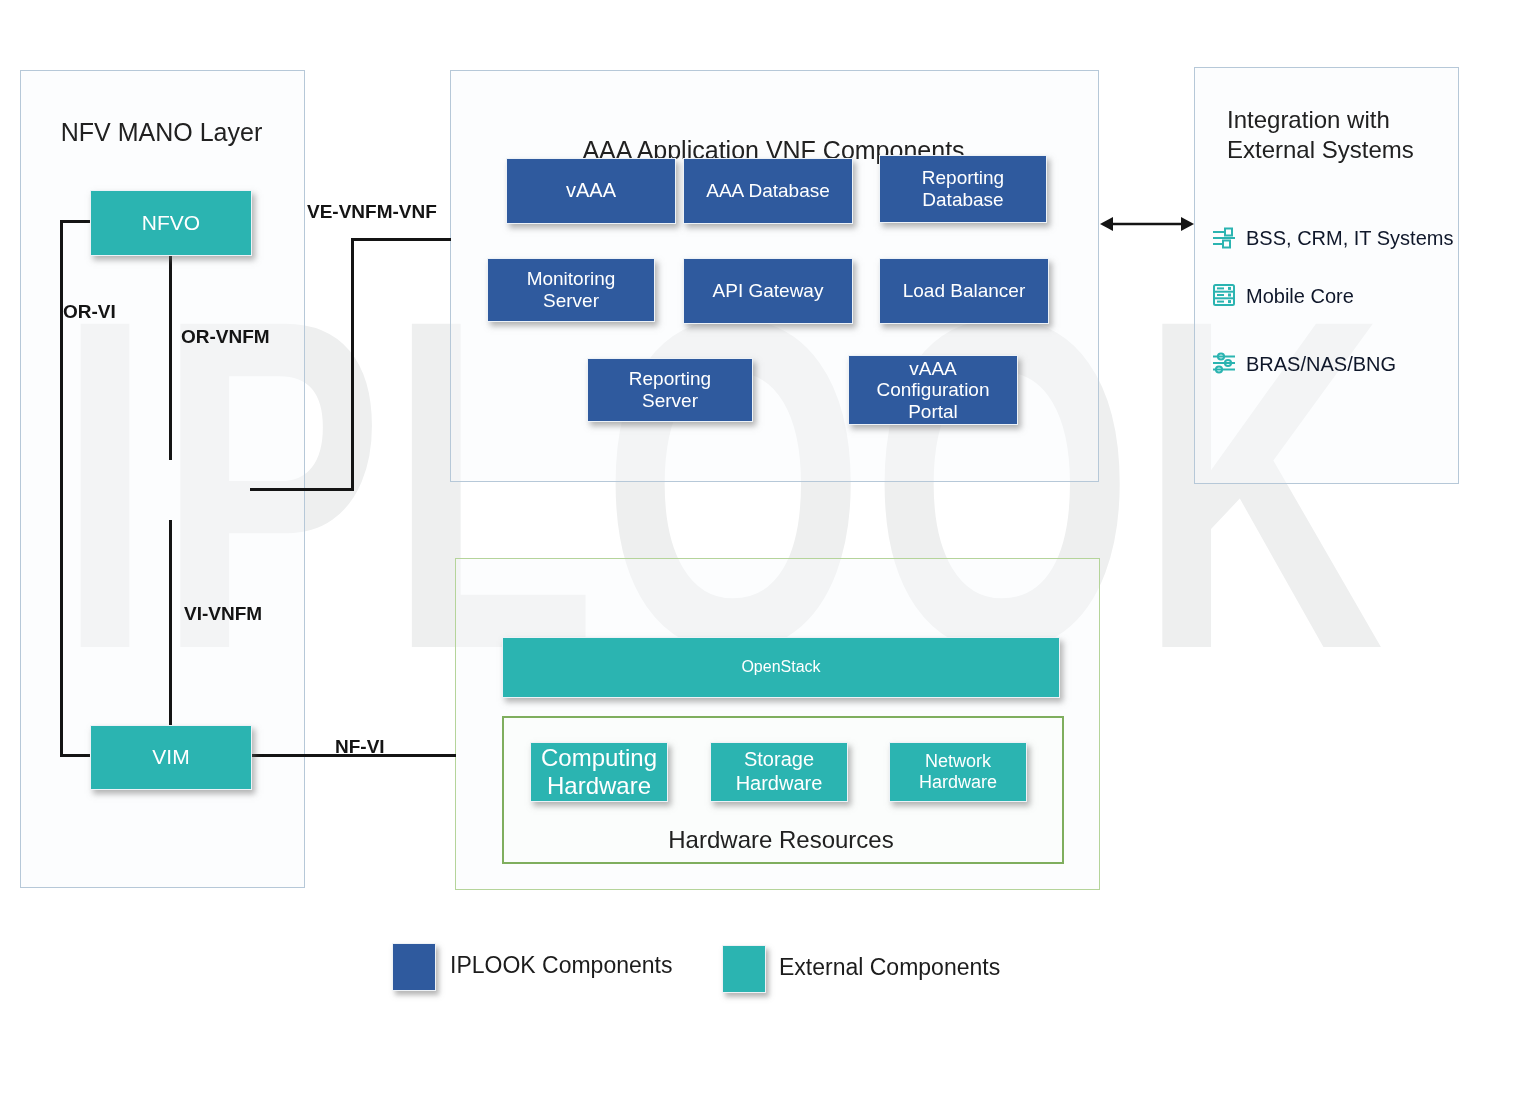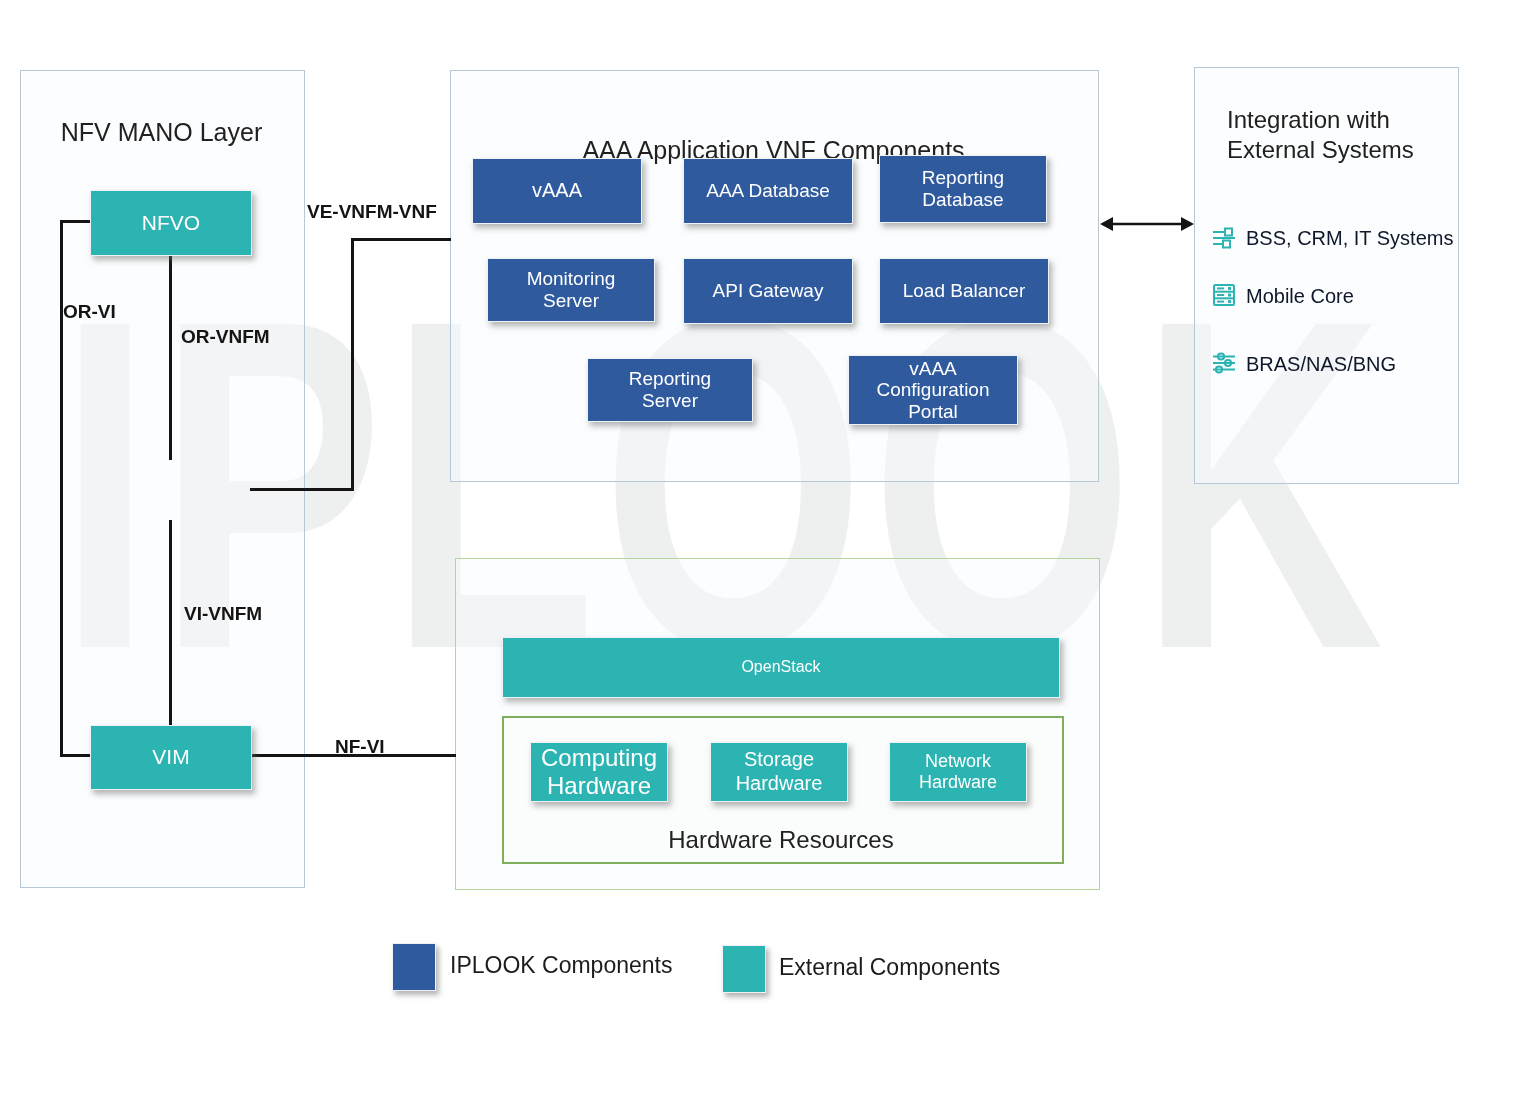--- a/index.html
+++ b/index.html
@@ -71,21 +71,21 @@
 
   <div class="line" style="left:250px;top:754px;width:206px;height:3px;"></div>
   <div class="clabel" style="left:335px;top:736px;">NF-VI</div>
 
   <div class="node teal" style="left:90px;top:190px;width:160px;height:64px;font-size:21px;">NFVO</div>
   <div class="node teal" style="left:90px;top:725px;width:160px;height:63px;font-size:21px;">VIM</div>
 
   <div class="panel" style="left:450px;top:70px;width:647px;height:410px;"></div>
   <div class="ptitle" style="left:450px;width:647px;top:100px;text-align:center;font-size:25px;margin-top:36px;">AAA Application VNF Components</div>
 
-  <div class="node blue" style="left:472px;top:158px;width:168px;height:64px;font-size:20px;">vAAA</div>
+  <div class="node blue" style="left:506px;top:158px;width:168px;height:64px;font-size:20px;">vAAA</div>
   <div class="node blue" style="left:683px;top:158px;width:168px;height:64px;">AAA Database</div>
   <div class="node blue" style="left:879px;top:155px;width:168px;height:68px;padding:0 30px;box-sizing:border-box;">Reporting Database</div>
 
   <div class="node blue" style="left:487px;top:258px;width:168px;height:64px;padding:0 30px;box-sizing:border-box;">Monitoring Server</div>
   <div class="node blue" style="left:683px;top:258px;width:168px;height:64px;text-align:right;">API Gateway</div>
   <div class="node blue" style="left:879px;top:258px;width:168px;height:64px;">Load Balancer</div>
 
   <div class="node blue" style="left:587px;top:358px;width:166px;height:64px;padding:0 34px;box-sizing:border-box;">Reporting Server</div>
   <div class="node blue" style="left:848px;top:355px;width:170px;height:70px;line-height:1.12;padding:0 22px;box-sizing:border-box;">vAAA Configuration Portal</div>
 

